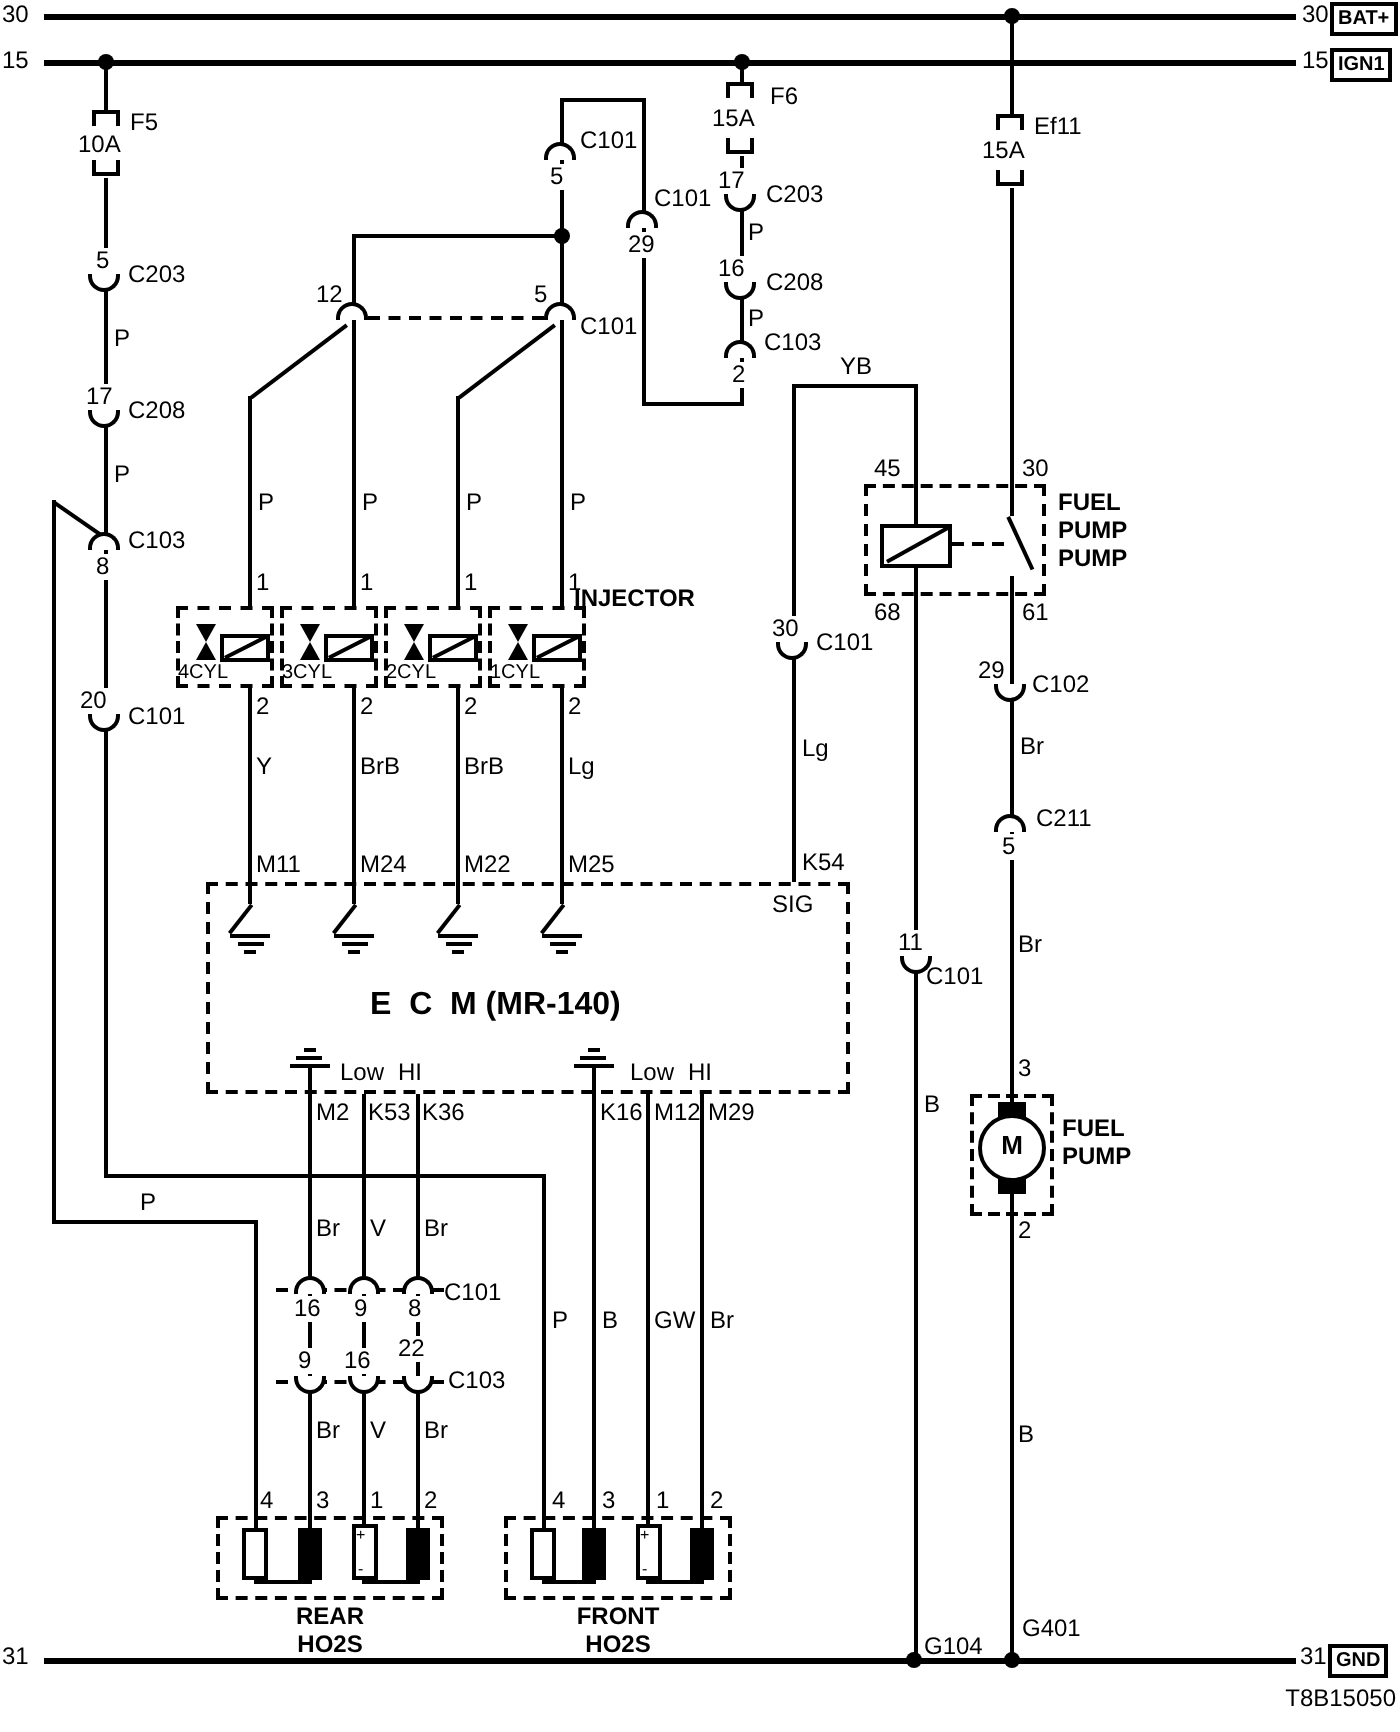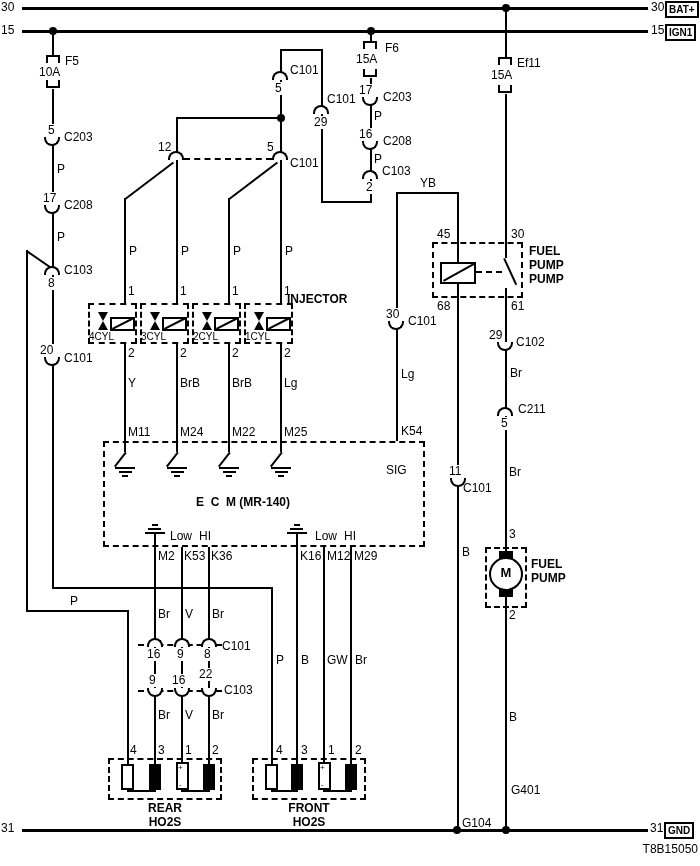--- a/index.html
+++ b/index.html
@@ -300,22 +300,22 @@
   <div class="lbl" style="left:212px;top:608px">Br</div>
   <div class="lbl" style="left:158px;top:709px">Br</div>
   <div class="lbl" style="left:185px;top:709px">V</div>
   <div class="lbl" style="left:212px;top:709px">Br</div>
 
   <div class="lbl" style="left:128px;top:426px">M11</div>
   <div class="lbl" style="left:180px;top:426px">M24</div>
   <div class="lbl" style="left:232px;top:426px">M22</div>
   <div class="lbl" style="left:284px;top:426px">M25</div>
   <div class="lbl" style="left:401px;top:425px">K54</div>
-  <div class="lbl" style="left:386px;top:464px">SIG</div>
-  <div class="lbl bold" style="left:196px;top:496px;font-size:12px">E  C  M (MR-140)</div>
+  <div class="lbl" style="left:386px;top:446px">SIG</div>
+  <div class="lbl bold" style="left:185px;top:496px;font-size:16px">E  C  M (MR-140)</div>
   <div class="lbl" style="left:170px;top:530px">Low</div>
   <div class="lbl" style="left:199px;top:530px">HI</div>
   <div class="lbl" style="left:315px;top:530px">Low</div>
   <div class="lbl" style="left:344px;top:530px">HI</div>
   <div class="lbl" style="left:158px;top:550px">M2</div>
   <div class="lbl" style="left:184px;top:550px">K53</div>
   <div class="lbl" style="left:211px;top:550px">K36</div>
   <div class="lbl" style="left:300px;top:550px">K16</div>
   <div class="lbl" style="left:327px;top:550px">M12</div>
   <div class="lbl" style="left:354px;top:550px">M29</div>
@@ -339,15 +339,15 @@
   <div class="lbl" style="left:276px;top:744px">4</div>
   <div class="lbl" style="left:301px;top:744px">3</div>
   <div class="lbl" style="left:328px;top:744px">1</div>
   <div class="lbl" style="left:355px;top:744px">2</div>
   <div class="lbl bold ctr" style="left:108px;top:802px;width:114px">REAR</div>
   <div class="lbl bold ctr" style="left:108px;top:816px;width:114px">HO2S</div>
   <div class="lbl bold ctr" style="left:252px;top:802px;width:114px">FRONT</div>
   <div class="lbl bold ctr" style="left:252px;top:816px;width:114px">HO2S</div>
 
   <div class="lbl" style="left:462px;top:817px">G104</div>
-  <div class="lbl" style="left:511px;top:784px">G401</div>
+  <div class="lbl" style="left:511px;top:808px">G401</div>
 
 </div>
 
 </body></html>

